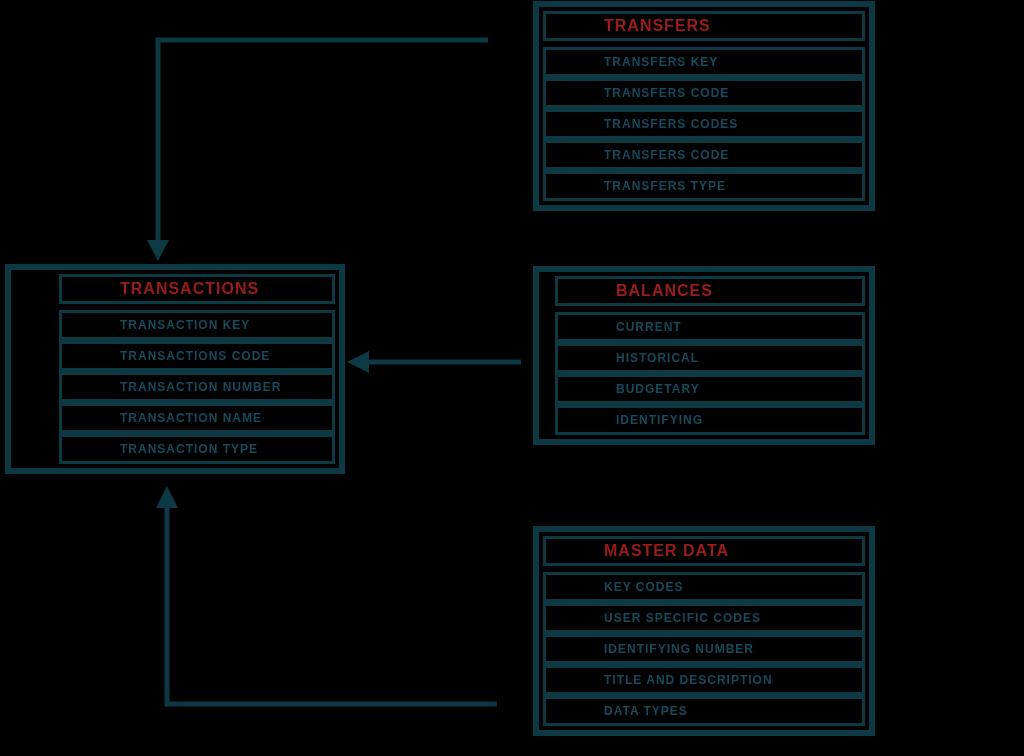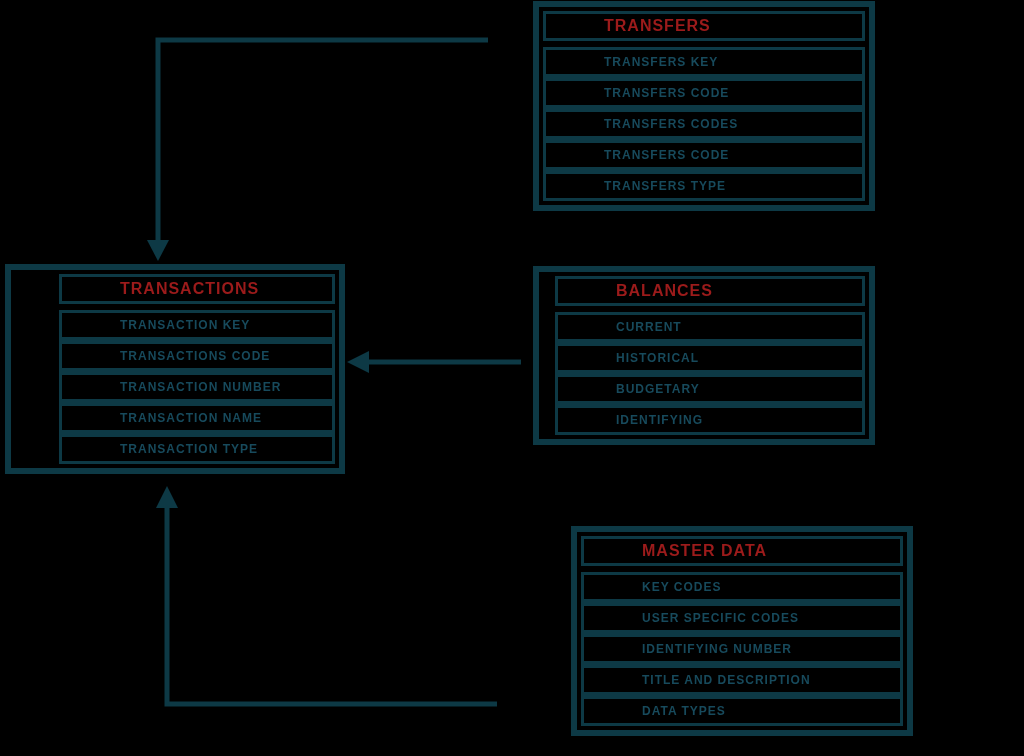--- a/index.html
+++ b/index.html
@@ -64,21 +64,21 @@
     font-size:16px;
     font-weight:bold;
     letter-spacing:1px;
     color:var(--header-text);
     white-space:nowrap;
   }
   
   #entity-transfers   {left:533px; top:1px;   width:342px;}
   #entity-transactions{left:5px;   top:264px; width:340px;padding-left:48px;}
   #entity-balances    {left:533px; top:266px; width:342px;padding-left:16px;}
-  #entity-master-data {left:533px; top:526px; width:342px;margin-left:38px;}
+  #entity-master-data {left:533px; top:526px; width:342px;}
 </style>
 </head>
 <body>
 
 <div class="canvas">
 
   <svg class="connector-layer" width="1024" height="756" viewBox="0 0 1024 756">
     <g>
       <polyline points="488,40 158,40 158,240" fill="none" stroke="#0d3945" stroke-width="5"></polyline>
       <polygon points="147,240 169,240 158,261" fill="#0d3945"></polygon>

